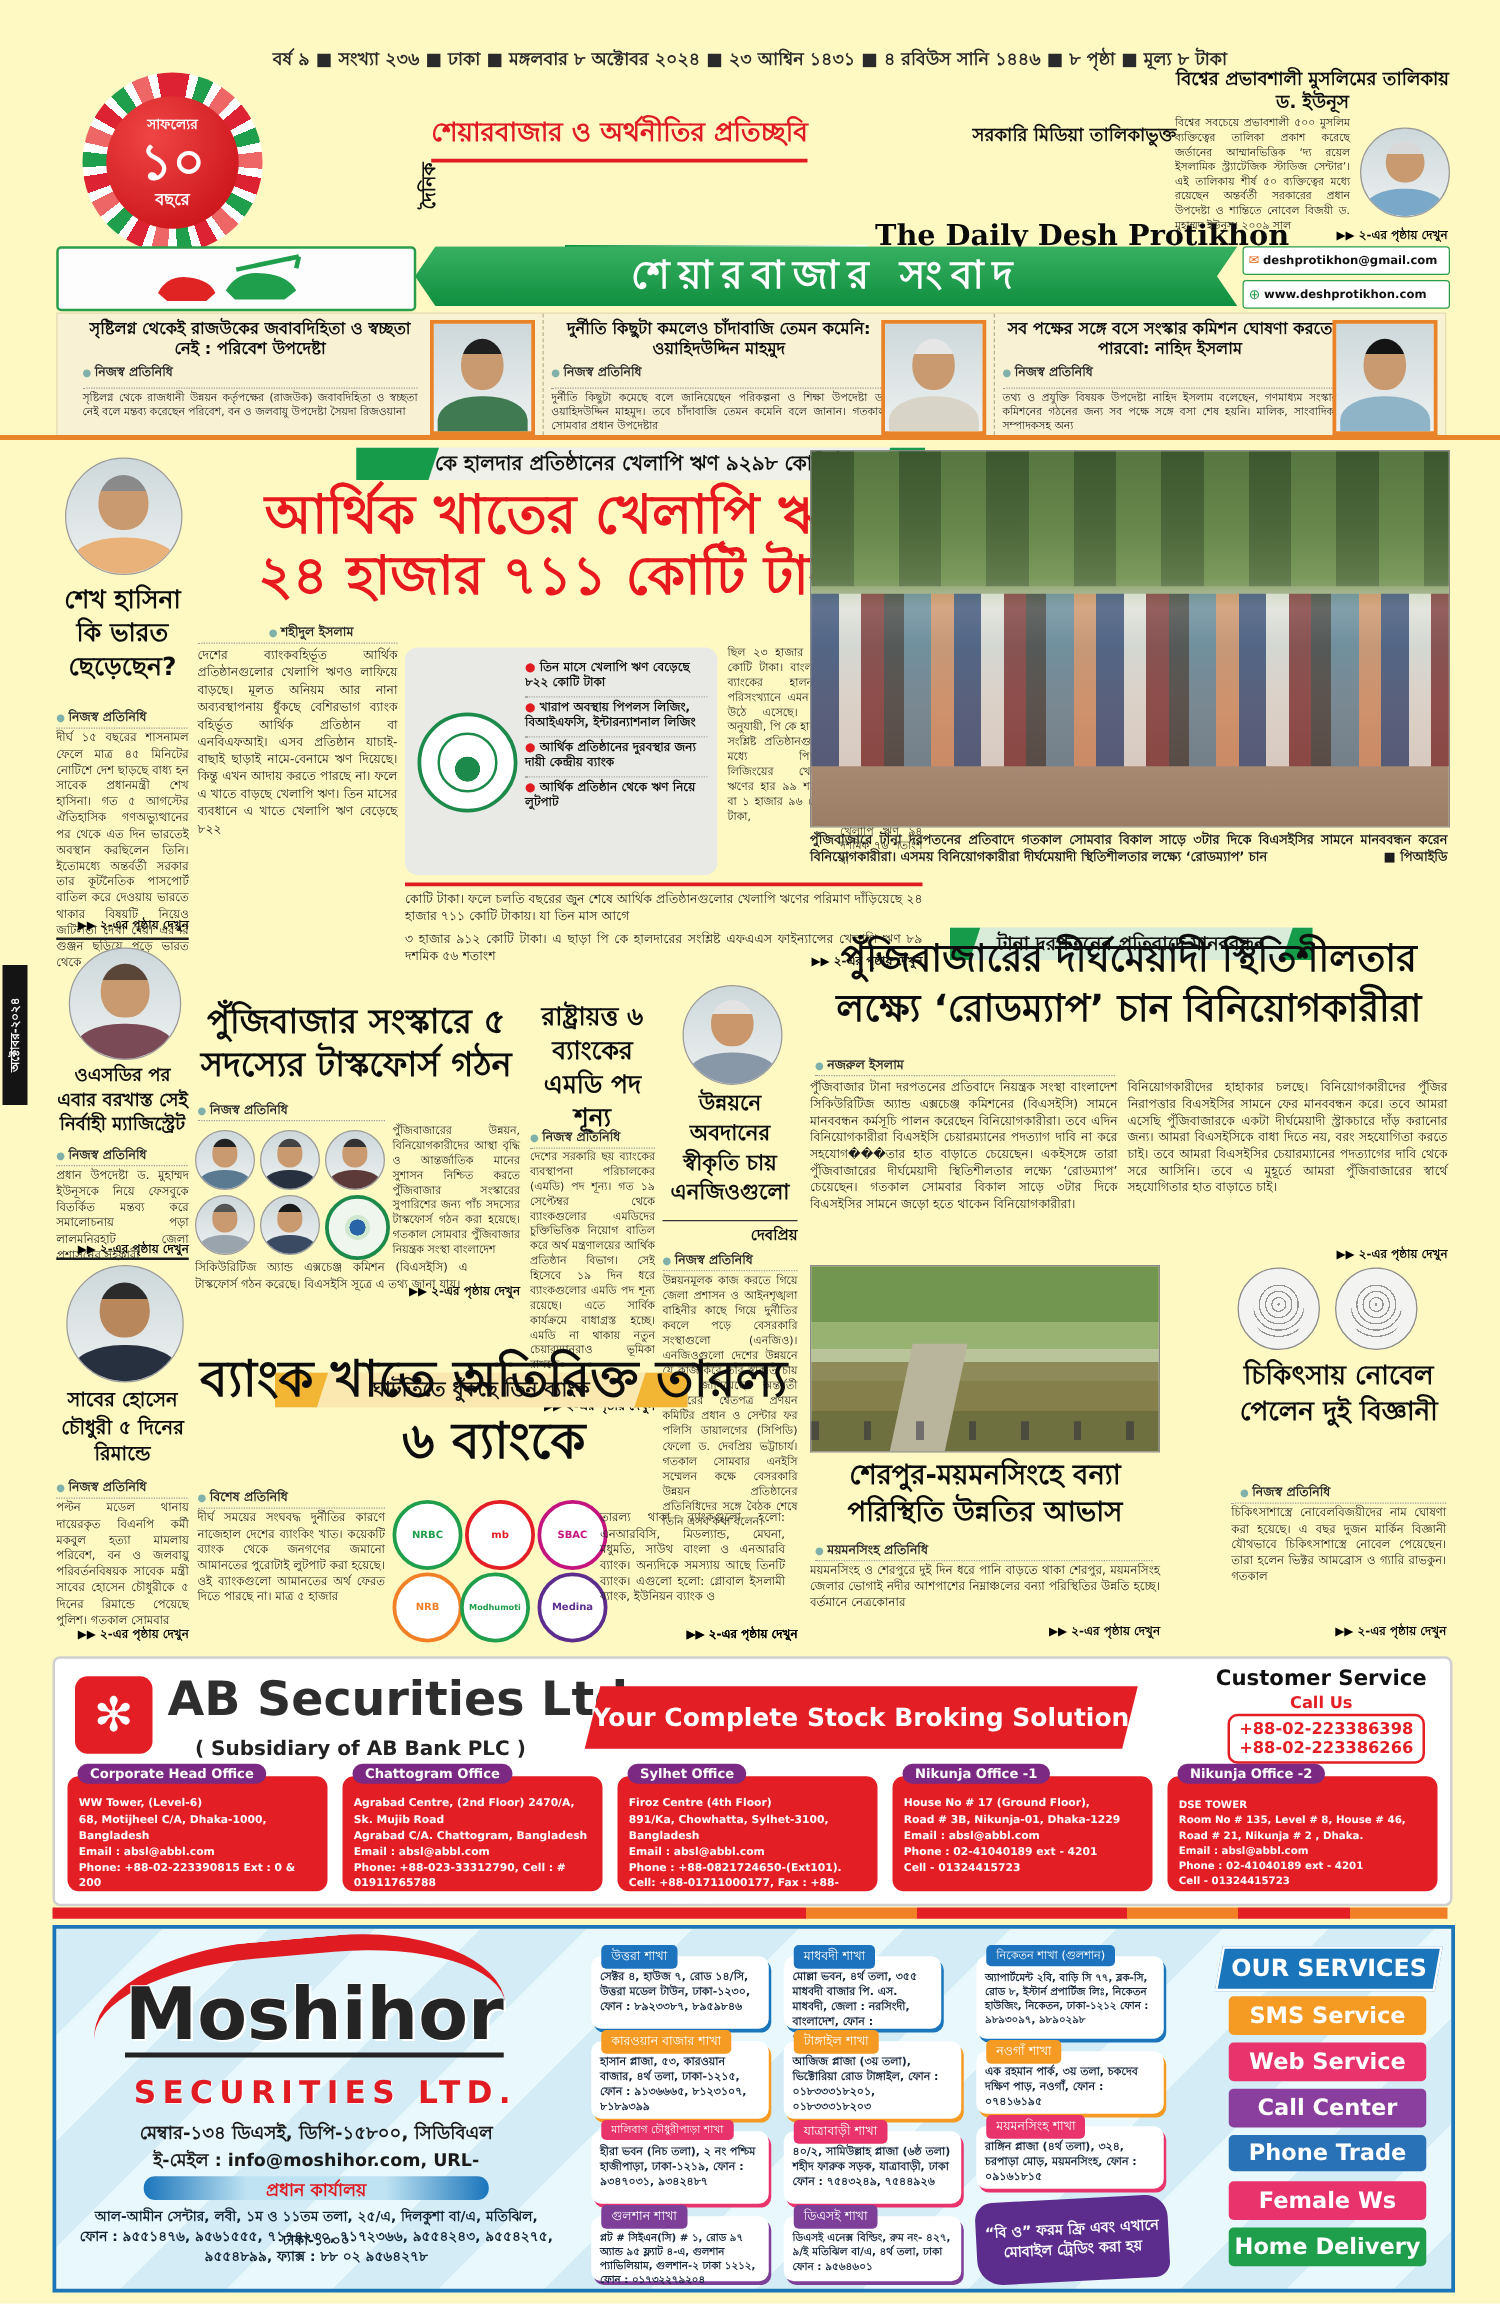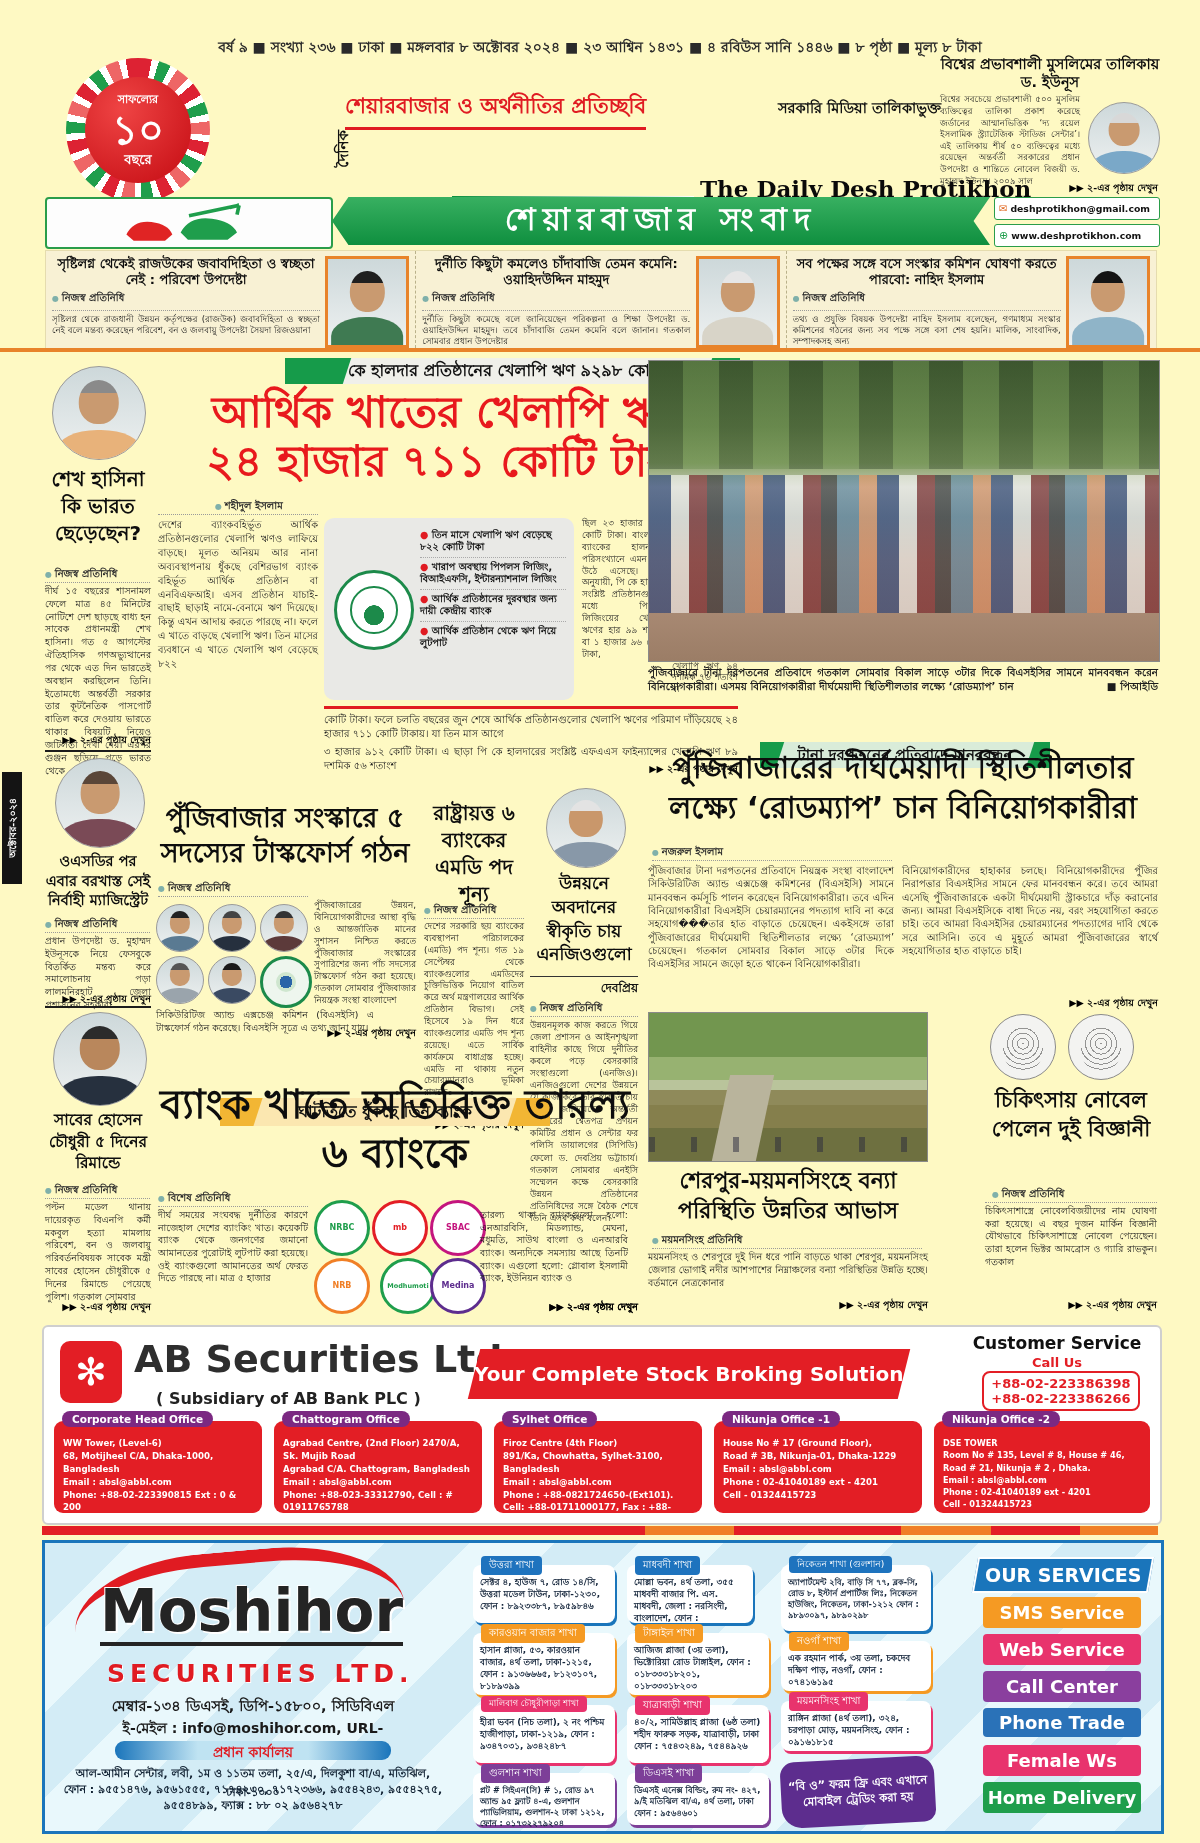--- a/index.html
+++ b/index.html
@@ -110,21 +110,21 @@
       <span style="color:#e0641b;font-size:10px;margin-right:3px">✉</span>
       <span class="b" style="font-size:9.3px">deshprotikhon@gmail.com</span>
     </div>
     <div style="height:21px;border:1.5px solid #2a9d4a;border-radius:3px;display:flex;align-items:center;padding:0 4px;margin-top:4px;background:#fff">
       <span style="color:#1f9e4c;font-size:11px;margin-right:3px">⊕</span>
       <span class="b" style="font-size:9.3px">www.deshprotikhon.com</span>
     </div>
   </div>
 
   <div class="abs" style="left:45px;top:250px;width:1110px;height:97px;background:#f8f1d4;border:1px solid #e5dcae;display:flex">
-    <div style="width:370px;padding:5px 6px;position:relative">
+    <div style="width:370px;padding:5px 20px;position:relative">
       <div class="hl" style="font-size:13px;width:268px">সৃষ্টিলগ্ন থেকেই রাজউকের জবাবদিহিতা ও স্বচ্ছতা নেই : পরিবেশ উপদেষ্টা</div>
       <div class="by" style="margin-top:2px">নিজস্ব প্রতিনিধি</div>
       <div class="dtd" style="width:268px"></div>
       <div class="bt" style="font-size:8.6px;width:268px;line-height:1.3">সৃষ্টিলগ্ন থেকে রাজধানী উন্নয়ন কর্তৃপক্ষের (রাজউক) জবাবদিহিতা ও স্বচ্ছতা নেই বলে মন্তব্য করেছেন পরিবেশ, বন ও জলবায়ু উপদেষ্টা সৈয়দা রিজওয়ানা</div>
       <div class="ph" style="right:6px;top:5px;width:78px;height:86px;--hair:#1f1f1f;--dress:#3f7a52"></div>
     </div>
     <div style="width:370px;padding:5px 6px;position:relative;border-left:1px dashed #b9b18a">
       <div class="hl" style="font-size:13px;width:268px">দুর্নীতি কিছুটা কমলেও চাঁদাবাজি তেমন কমেনি: ওয়াহিদউদ্দিন মাহমুদ</div>
       <div class="by" style="margin-top:2px">নিজস্ব প্রতিনিধি</div>
       <div class="dtd" style="width:268px"></div>
@@ -273,21 +273,21 @@
   </div>
   <div class="abs hl" style="left:152px;top:1080px;width:486px;font-size:40px;line-height:1.22">ব্যাংক খাতে অতিরিক্ত তারল্য ৬ ব্যাংকে</div>
   <div class="abs by" style="left:158px;top:1190px">বিশেষ প্রতিনিধি</div>
   <div class="abs dtd" style="left:158px;top:1203px;width:150px"></div>
   <div class="abs bt" style="left:158px;top:1209px;width:150px;font-size:9.3px;line-height:1.36">দীর্ঘ সময়ের সংঘবদ্ধ দুর্নীতির কারণে নাজেহাল দেশের ব্যাংকিং খাত। কয়েকটি ব্যাংক থেকে জনগণের জমানো আমানতের পুরোটাই লুটপাট করা হয়েছে। ওই ব্যাংকগুলো আমানতের অর্থ ফেরত দিতে পারছে না। মাত্র ৫ হাজার</div>
   <div class="abs" style="left:314px;top:1200px;width:168px;height:118px">
     <div class="blogo" style="left:0;top:0;width:50px;height:50px;--c:#1f9e4c">NRBC</div>
     <div class="blogo" style="left:58px;top:0;width:50px;height:50px;--c:#e31e25">mb</div>
     <div class="blogo" style="left:116px;top:0;width:50px;height:50px;--c:#c4157e">SBAC</div>
     <div class="blogo" style="left:0;top:58px;width:50px;height:50px;--c:#f07f26">NRB</div>
-    <div class="blogo" style="left:66px;top:58px;width:50px;height:50px;--c:#1f9e4c;font-size:6.5px">Modhumoti</div>
+    <div class="blogo" style="left:54px;top:58px;width:50px;height:50px;--c:#1f9e4c;font-size:6.5px">Modhumoti</div>
     <div class="blogo" style="left:116px;top:58px;width:50px;height:50px;--c:#5d2d8e">Medina</div>
   </div>
   <div class="abs bt" style="left:480px;top:1209px;width:148px;font-size:9.3px;line-height:1.36">তারল্য থাকা ব্যাংকগুলো হলো: এনআরবিসি, মিডল্যান্ড, মেঘনা, মধুমতি, সাউথ বাংলা ও এনআরবি ব্যাংক। অন্যদিকে সমস্যায় আছে তিনটি ব্যাংক। এগুলো হলো: গ্লোবাল ইসলামী ব্যাংক, ইউনিয়ন ব্যাংক ও</div>
   <div class="abs more" style="left:498px;top:1300px;width:140px">▶▶ ২-এর পৃষ্ঠায় দেখুন</div>
 
   <div class="abs" style="left:42px;top:1325px;width:1116px;height:196px;border:2px solid #cfcfcf;border-radius:6px;background:#fff">
     <div class="abs" style="left:16px;top:14px;width:62px;height:62px;background:#e31e25;border-radius:10px;color:#fff;display:flex;align-items:center;justify-content:center;font-size:38px">✻</div>
     <div class="abs b" style="left:90px;top:10px;font-size:38px;color:#2e2e2e">AB Securities Ltd.</div>
     <div class="abs" style="left:112px;top:62px;font-size:16px;color:#222;font-weight:600">( Subsidiary of AB Bank PLC )</div>
     <div class="abs" style="left:430px;top:22px;width:430px;height:50px;background:#e31e25;transform:skewX(-14deg);display:flex;align-items:center;justify-content:center">

